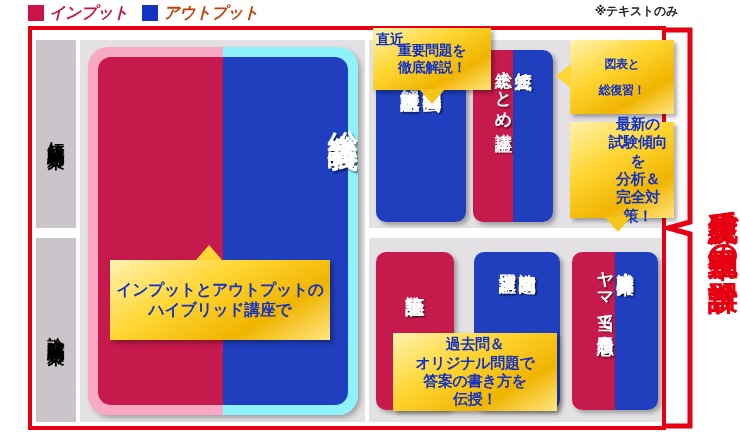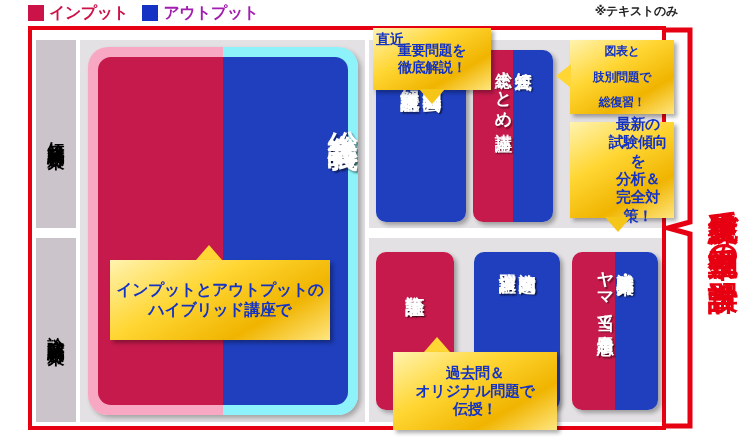--- a/index.html
+++ b/index.html
@@ -6,27 +6,27 @@
   html, body {
     width: 740px; height: 440px;
     background: #ffffff;
     font-family: "Liberation Sans", "DejaVu Sans", sans-serif;
     overflow: hidden;
   }
   #root { position: relative; width: 740px; height: 440px; }
 
   
   .legend { position: absolute; left: 28px; top: 2px; display: flex; align-items: center; gap: 14px; height: 22px; }
-  .legend-item { display: flex; align-items: center; gap: 5px; }
+  .legend-item { display: flex; align-items: center; gap: 5px; font-style: italic; }
   .swatch { width: 16px; height: 16px; display: block; }
   .swatch.input { background: #cc1349; }
   .swatch.output { background: #1433c4; }
   .legend-label { font-size: 16px; font-weight: bold; letter-spacing: -0.5px; }
   .legend-label.input { color: #cc1349; }
-  .legend-label.output { color: #a21caf; }
+  .legend-label.output { color: #c2410c; }
 
   .note-text {
     position: absolute; right: 62px; top: 3px;
     font-size: 12px; font-weight: bold; color: #222; letter-spacing: -0.3px;
   }
 
   
   .red-frame {
     position: absolute; left: 28px; top: 26px;
     width: 638px; height: 404px;
@@ -213,21 +213,20 @@
 
   <div class="callout" style="left:373px; top:28px; width:118px; height:62px; font-size:14px;">
     <div>重要問題を</div>
     <div>徹底解説！</div>
   </div>
   <div style="position:absolute;left:376px;top:31px;font-size:14px;font-weight:bold;color:#1433c4;z-index:7;">直近</div>
   <div class="tail down" style="left:419px; top:89px;"></div>
 
   <div class="callout" style="left:570px; top:40px; width:104px; height:74px; font-size:12px;gap:11px;">
     <div>図表と</div>
-    <div>肢別問題で</div>
     <div>総復習！</div>
   </div>
   <div class="tail left" style="left:556px; top:64px;"></div>
 
   <div class="callout" style="left:570px; top:122px; width:104px; height:96px; font-size:15px;padding-left:32px;">
     <div>最新の</div>
     <div>試験傾向を</div>
     <div>分析＆</div>
     <div>完全対策！</div>
   </div>
@@ -252,23 +251,24 @@
   <div class="course" style="left:572px; top:252px; width:86px; height:158px;">
     <div class="fill-crimson" style="width:50%;"></div>
     <div class="fill-blue" style="width:50%;"></div>
     <div class="course-text">
       <span class="col small">試験委員対策・</span>
       <span class="col small">ヤマ当て出題予想</span>
     </div>
   </div>
 
   <div class="tail up" style="left:424px; top:337px;"></div>
-  <div class="callout" style="left:393px; top:352px; width:164px; height:78px; font-size:15px;text-align:right;">
+  <div class="callout" style="left:393px; top:333px; width:164px; height:78px; font-size:15px;text-align:right;">
     <div>過去問＆</div>
     <div>オリジナル問題で</div>
+    <div>答案の書き方を</div>
     <div>伝授！</div>
   </div>
 
   <svg class="bracket" viewBox="0 0 30 404">
     <polyline points="4,4 26,4 26,196 4,202 26,208 26,400 4,400" fill="none" stroke="#e60012" stroke-width="5" stroke-linejoin="miter" stroke-linecap="square"></polyline>
   </svg>
 
   <div class="headline">脱大量答練で効率重視の学習設計</div>
 
 </div>

